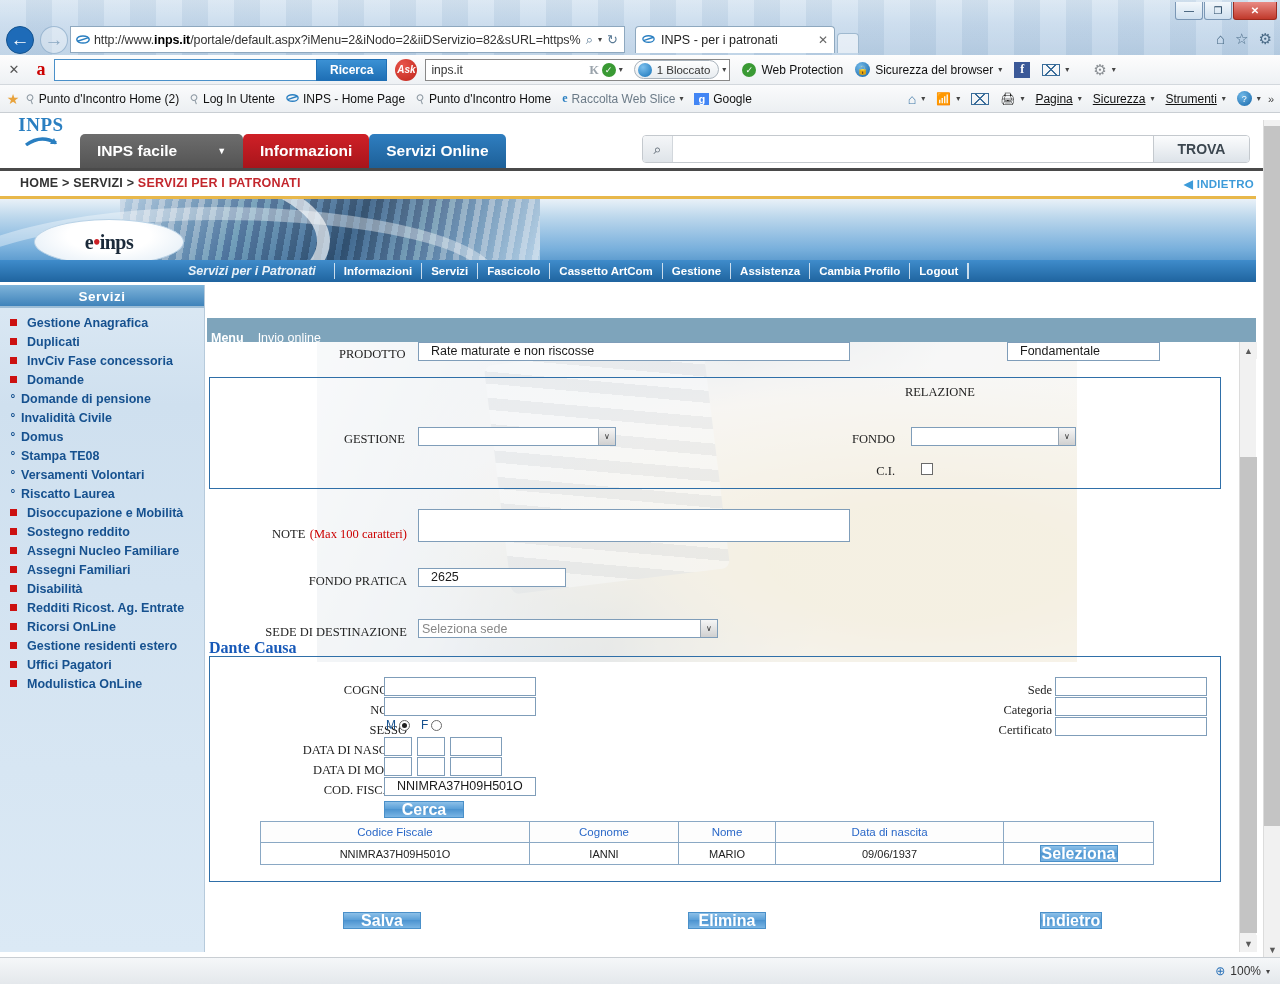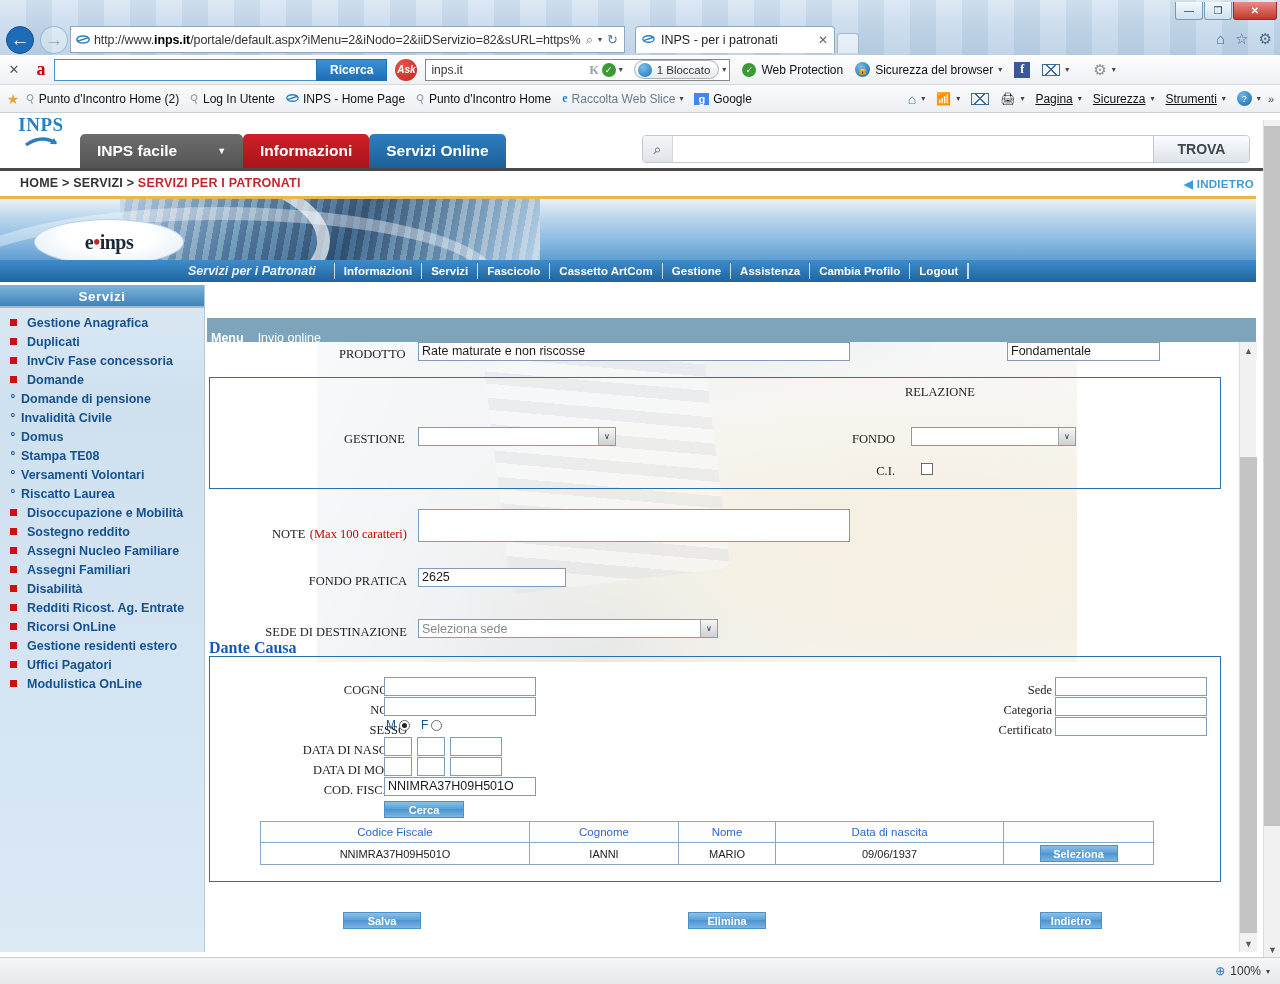--- a/index.html
+++ b/index.html
@@ -327,21 +327,21 @@
     background: repeating-linear-gradient(12deg, rgba(150,160,172,.45) 0 12px, rgba(235,240,245,.45) 12px 26px);
     border-radius: 8px; transform: rotate(-7deg);
   }
   .inner { position:relative; z-index:2; }
   .lbl {
     font-size:12.5px; color:#222; text-align:right;
     font-family:Liberation Serif, serif;
   }
   .inp {
     background:#fff; border:1px solid #7f9db9; height:19px;
-    font-size:12.5px; color:#1a1a1a; padding:0 3px; line-height:17px;
+    font-size:12.5px; color:#1a1a1a; padding:0 12px; line-height:17px;
     overflow:hidden; white-space:nowrap;
   }
   .sel {
     background:#fff; border:1px solid #7f9db9; height:19px;
     display:flex; align-items:center; font-size:12.5px; color:#888;
     padding-left:3px;
   }
   .sel .arrow {
     margin-left:auto; width:17px; height:17px;
     background: linear-gradient(180deg,#f6f6f6,#d0d0d0);
@@ -350,21 +350,21 @@
     font-size:8px; color:#333;
   }
   .panel { border:1px solid #2f6fa8; background: transparent; }
 
   
   .abs { position:absolute; }
 
   .btn-blue {
     background: linear-gradient(180deg,#8dc0e8 0%, #5ba0d8 45%, #4d94d0 50%, #7ab5e4 100%);
     border:1px solid #4a90c9;
-    color:#fff; font-size:11px; font-weight:bold;
+    color:#fff; font-size:16px; font-weight:bold;
     display:flex; align-items:center; justify-content:center;
     height:17px;
   }
   .dante-title {
     color:#1759b8; font-size:16px; font-weight:bold; font-family:"Liberation Serif", serif;
   }
   .radio {
     width:11px;height:11px;border-radius:50%; border:1px solid #6a6a6a; background:#fff;
     display:inline-flex; align-items:center; justify-content:center; vertical-align:middle;
   }

